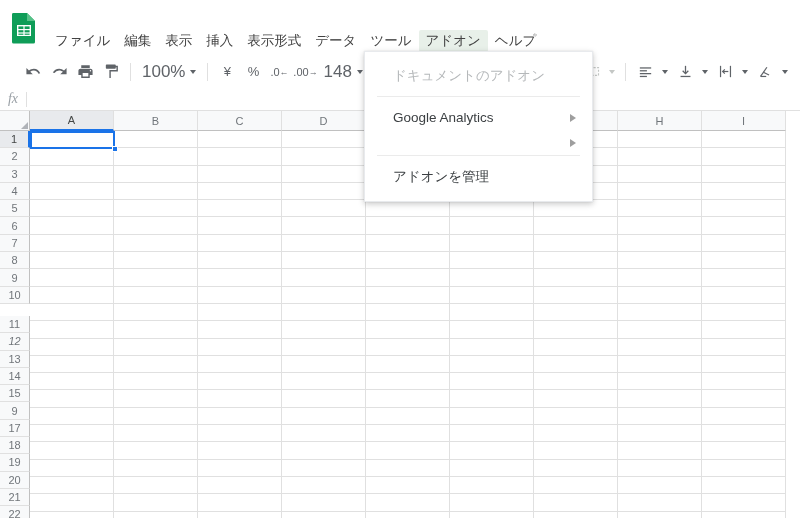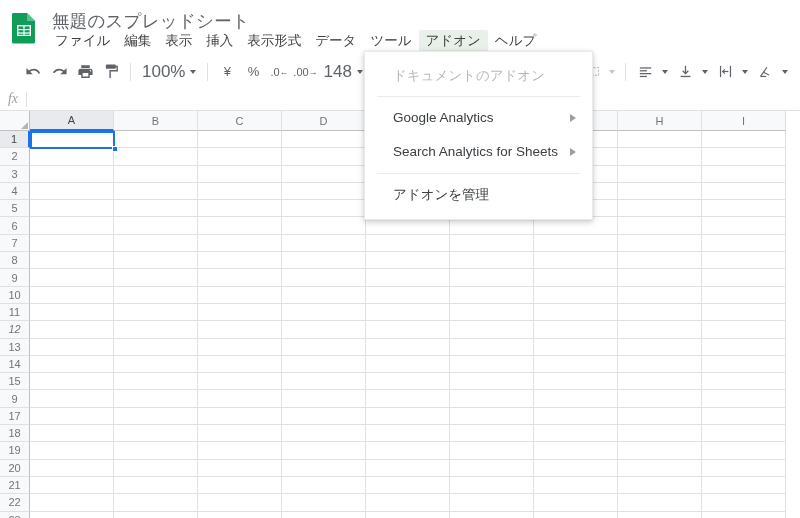--- a/index.html
+++ b/index.html
@@ -173,21 +173,20 @@
         <path d="M17 1 l8 8 h-8 z" fill="#56c288"></path>
         <rect x="7" y="13" width="14" height="11" fill="#ffffff"></rect>
         <rect x="8.4" y="14.4" width="5" height="2.6" fill="#0f9d58"></rect>
         <rect x="14.6" y="14.4" width="5" height="2.6" fill="#0f9d58"></rect>
         <rect x="8.4" y="18.2" width="5" height="2.2" fill="#0f9d58"></rect>
         <rect x="14.6" y="18.2" width="5" height="2.2" fill="#0f9d58"></rect>
         <rect x="8.4" y="21.6" width="5" height="1.2" fill="#0f9d58"></rect>
         <rect x="14.6" y="21.6" width="5" height="1.2" fill="#0f9d58"></rect>
       </svg>
     </div>
-    <div class="doc-title">無題のスプレッドシート</div>
     <div class="menubar">
       <div class="menu-item">ファイル</div>
       <div class="menu-item">編集</div>
       <div class="menu-item">表示</div>
       <div class="menu-item">挿入</div>
       <div class="menu-item">表示形式</div>
       <div class="menu-item">データ</div>
       <div class="menu-item">ツール</div>
       <div class="menu-item active">アドオン</div>
       <div class="menu-item">ヘルプ</div>
@@ -327,21 +326,21 @@
         <div class="rowhead selected" style="height: 17.3px;">1</div>
         <div class="rowhead" style="height: 17.3px;">2</div>
         <div class="rowhead" style="height: 17.3px;">3</div>
         <div class="rowhead" style="height: 17.3px;">4</div>
         <div class="rowhead" style="height: 17.3px;">5</div>
         <div class="rowhead" style="height: 17.3px;">6</div>
         <div class="rowhead" style="height: 17.3px;">7</div>
         <div class="rowhead" style="height: 17.3px;">8</div>
         <div class="rowhead" style="height: 17.3px;">9</div>
         <div class="rowhead" style="height: 17.3px;">10</div>
-        <div class="rowhead" style="height: 17.3px;">11</div>
+        <div class="rowhead" style="height: 17.3px; margin-top: 12px;">11</div>
         <div class="rowhead" style="height: 17.3px; font-style: italic;">12</div>
         <div class="rowhead" style="height: 17.3px;">13</div>
         <div class="rowhead" style="height: 17.3px;">14</div>
         <div class="rowhead" style="height: 17.3px;">15</div>
         <div class="rowhead" style="height: 17.3px;">9</div>
         <div class="rowhead" style="height: 17.3px;">17</div>
         <div class="rowhead" style="height: 17.3px;">18</div>
         <div class="rowhead" style="height: 17.3px;">19</div>
         <div class="rowhead" style="height: 17.3px;">20</div>
         <div class="rowhead" style="height: 17.3px;">21</div>
@@ -609,21 +608,20 @@
 
   <div class="dropdown">
     <div class="dd-header">ドキュメントのアドオン</div>
     <div class="dd-sep"></div>
     <div class="dd-gap"></div>
     <div class="dd-item">
       <span>Google Analytics</span>
       <span class="dd-arrow"></span>
     </div>
     <div class="dd-item">
-      <span>Search Analytics for Sheets</span>
       <span class="dd-arrow"></span>
     </div>
     <div class="dd-gap"></div>
     <div class="dd-sep"></div>
     <div class="dd-gap"></div>
     <div class="dd-item">
       <span>アドオンを管理</span>
     </div>
   </div>
 

